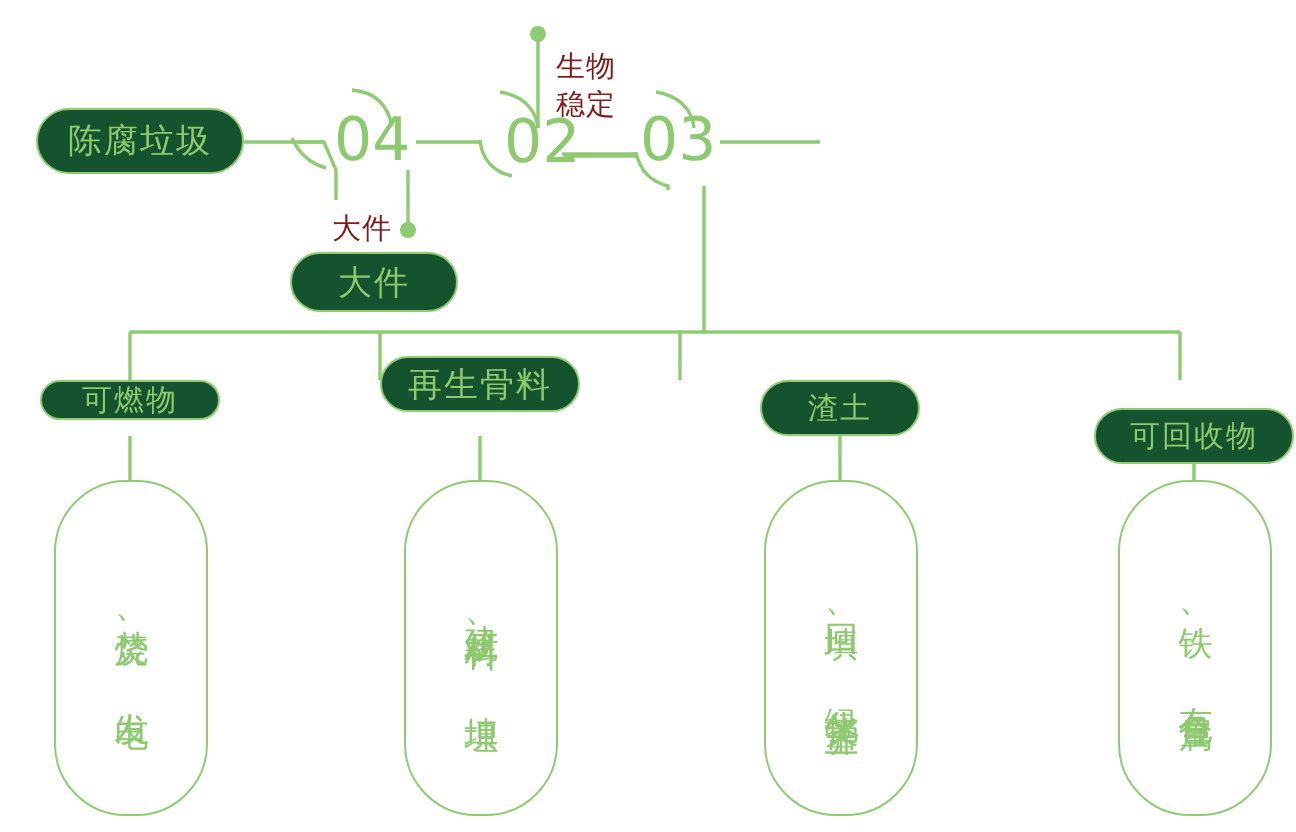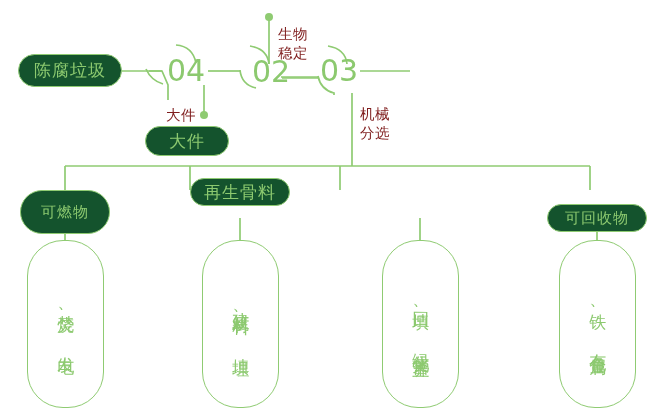--- a/index.html
+++ b/index.html
@@ -152,34 +152,33 @@
   </div>
 
   <div class="annot right-align" style="left:128px; top:88px; width:68px;">
     <span>大件
 分选</span>
   </div>
   <div class="annot" style="left:278px; top:7px; width:70px;">
     <span>生物
 稳定</span>
   </div>
-  <div class="annot" style="left:360px; top:87px; width:70px;">
-    <span>机械
-分选</span>
-  </div>
 
   <div class="pill" style="left:145px; top:126px; width:84px; height:30px; font-size:17px;">
     <span>大件</span>
   </div>
 
-  <div class="pill" style="left:20px; top:190px; width:90px; height:44px; font-size:15px;">
+  <div class="pill" style="left:20px; top:190px; width:90px; height:20px; font-size:15px;">
     <span>可燃物</span>
   </div>
   <div class="pill" style="left:190px; top:178px; width:100px; height:28px; font-size:17px;">
     <span>再生骨料</span>
+  </div>
+  <div class="pill" style="left:380px; top:190px; width:80px; height:28px; font-size:15px;">
+    <span>渣土</span>
   </div>
   <div class="pill" style="left:547px; top:190px; width:100px; height:28px; font-size:15px;margin-top:14px;">
     <span>可回收物</span>
   </div>
 
   <div class="tallbox" style="left:27px; top:240px; width:77px; height:168px;">
     <div class="vtext">焚烧、　发电</div>
   </div>
   <div class="tallbox" style="left:202px; top:240px; width:77px; height:168px;">
     <div class="vtext">建筑材料、　填埋</div>

